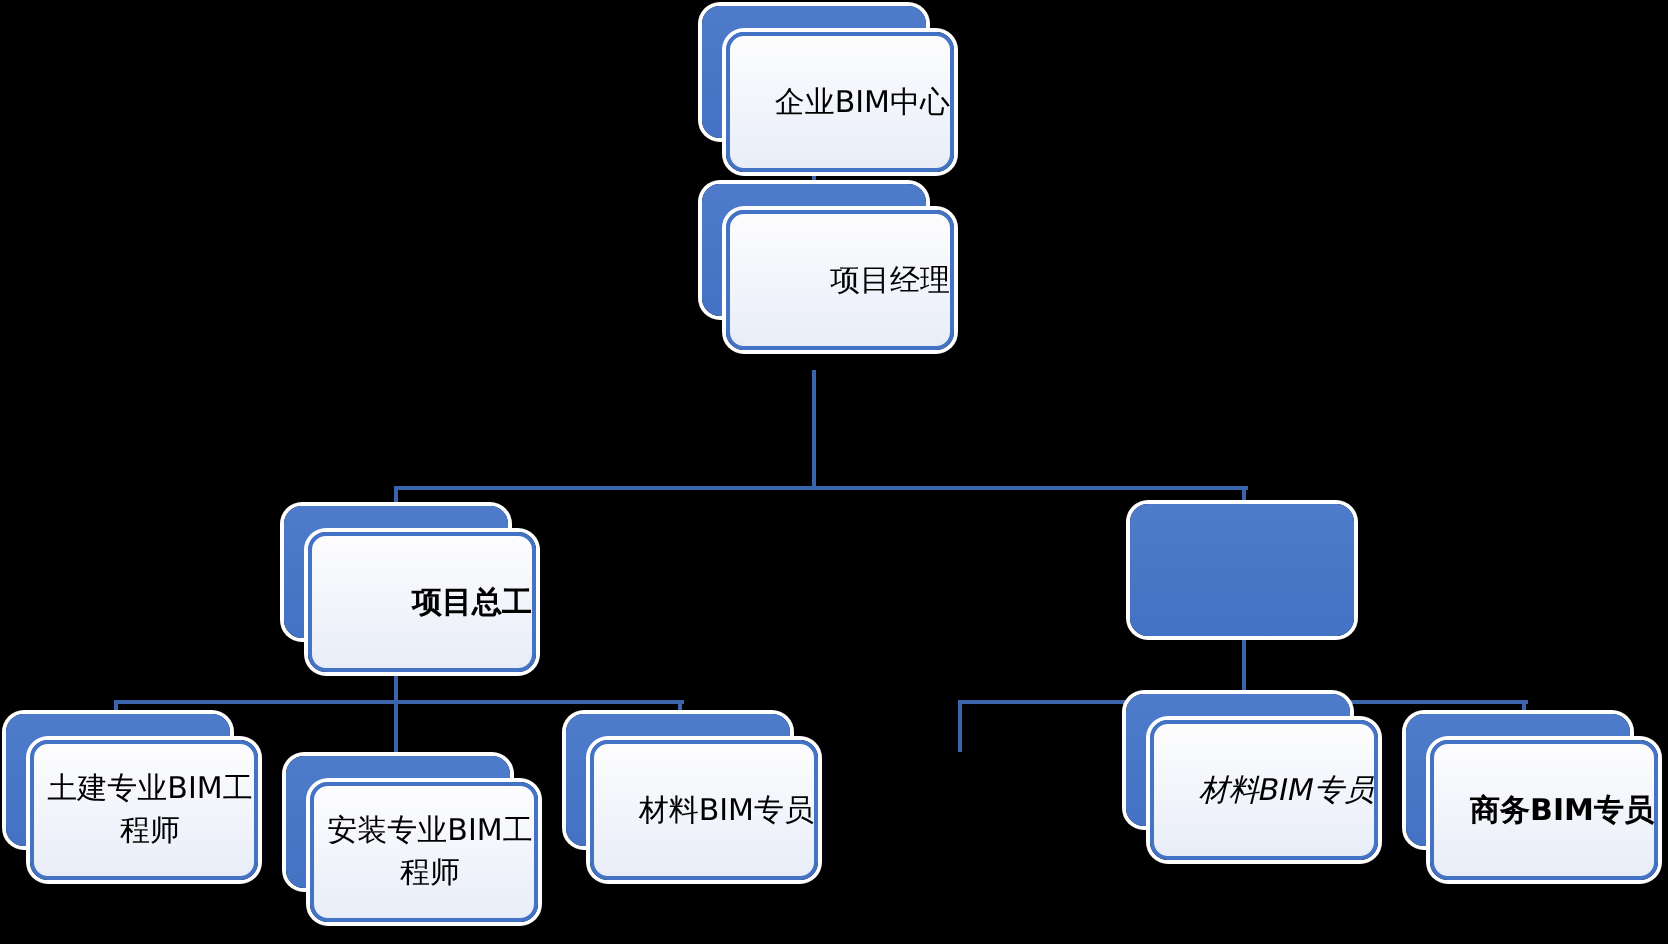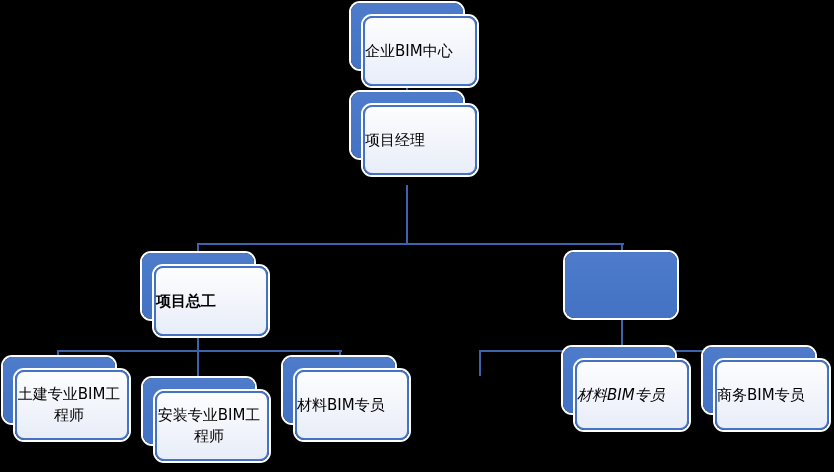--- a/index.html
+++ b/index.html
@@ -44,21 +44,21 @@
     left: 12px; top: 13px;
     width: 114px;
     height: 70px;
     box-sizing: border-box;
     background: linear-gradient(180deg, var(--front-plate-fill-top, #FDFDFE), var(--front-plate-fill-bottom, #E8EDF8));
     border: 2px solid var(--front-plate-border, #4472C4);
     border-radius: 9px;
     box-shadow: 0 0 0 2px var(--outline, #FFFFFF);
     display: flex;
     align-items: center;
-    justify-content: flex-start;
+    justify-content: flex-end;
     text-align: center;
   }
   .node .label {
     display: block;
     max-width: 104px;
     font-size: 15px;
     line-height: 21px;
     color: var(--text, #000000);
   }
   
@@ -68,21 +68,21 @@
   .pos-root       { left: 351px; top: 3px;   }
   .pos-pm         { left: 351px; top: 92px; }
   .pos-consultant { left: 547px; top: 138px; }
   .pos-chief      { left: 142px; top: 253px; font-weight: bold; }
   .pos-prod       { left: 565px; top: 252px; }
   .pos-civil      { left: 3px;   top: 357px; }
   .pos-mep        { left: 143px; top: 357px; margin-top: 21px; }
   .pos-qa         { left: 283px; top: 357px; }
   .pos-safety     { left: 423px; top: 357px; }
   .pos-material   { left: 563px; top: 347px; font-style: italic; }
-  .pos-commerce   { left: 703px; top: 347px; }
+  .pos-commerce   { left: 703px; top: 357px; font-weight: bold; }
 
   
   .c-v1  { left: 406px; top: 78px;  height: 48px; }
   .c-v2  { left: 406px; top: 185px; height: 60px; }
   .c-h1  { left: 197px; top: 243px; width: 427px; }
   .c-v3  { left: 197px; top: 243px; height: 26px; }
   .c-v4  { left: 621px; top: 243px; height: 26px; }
   .c-v5  { left: 197px; top: 318px; height: 34px; }
   .c-h2  { left: 57px;  top: 350px; width: 285px; }
   .c-v6  { left: 57px;  top: 350px; height: 26px; }

